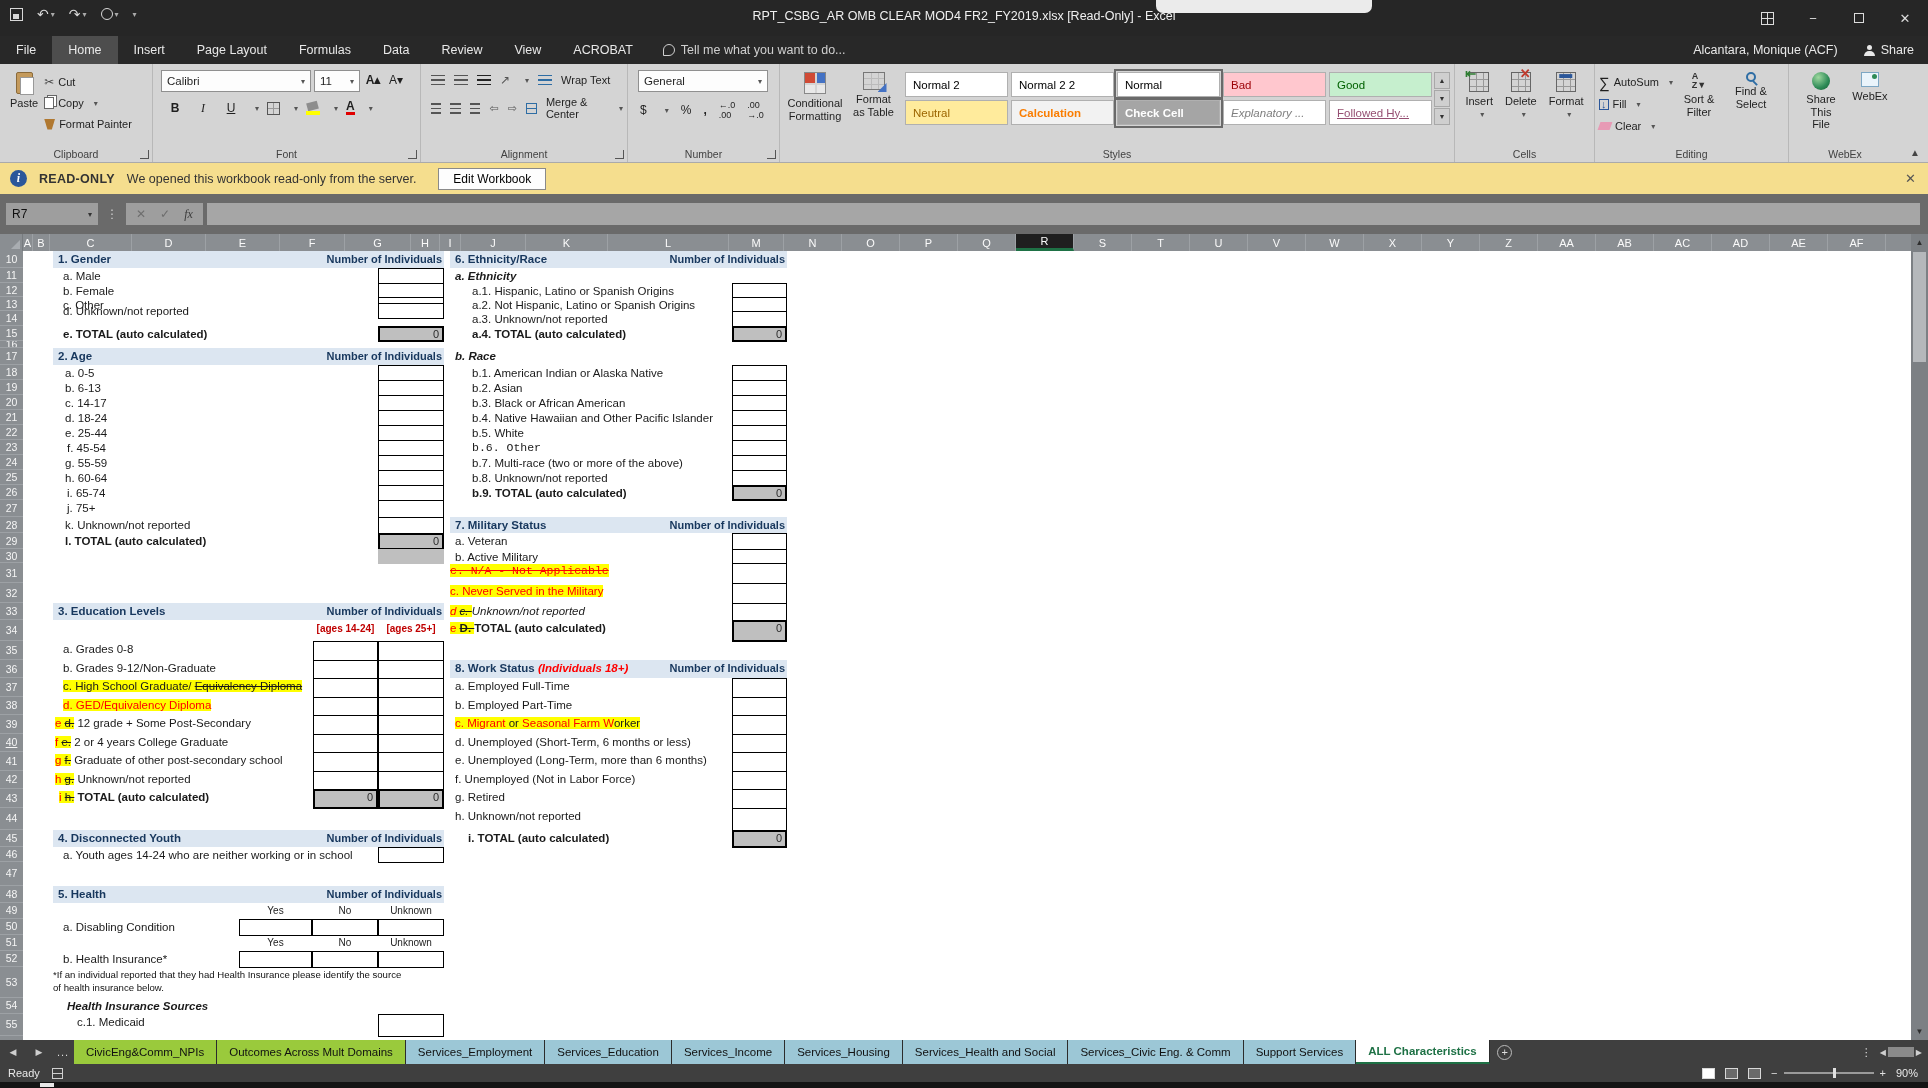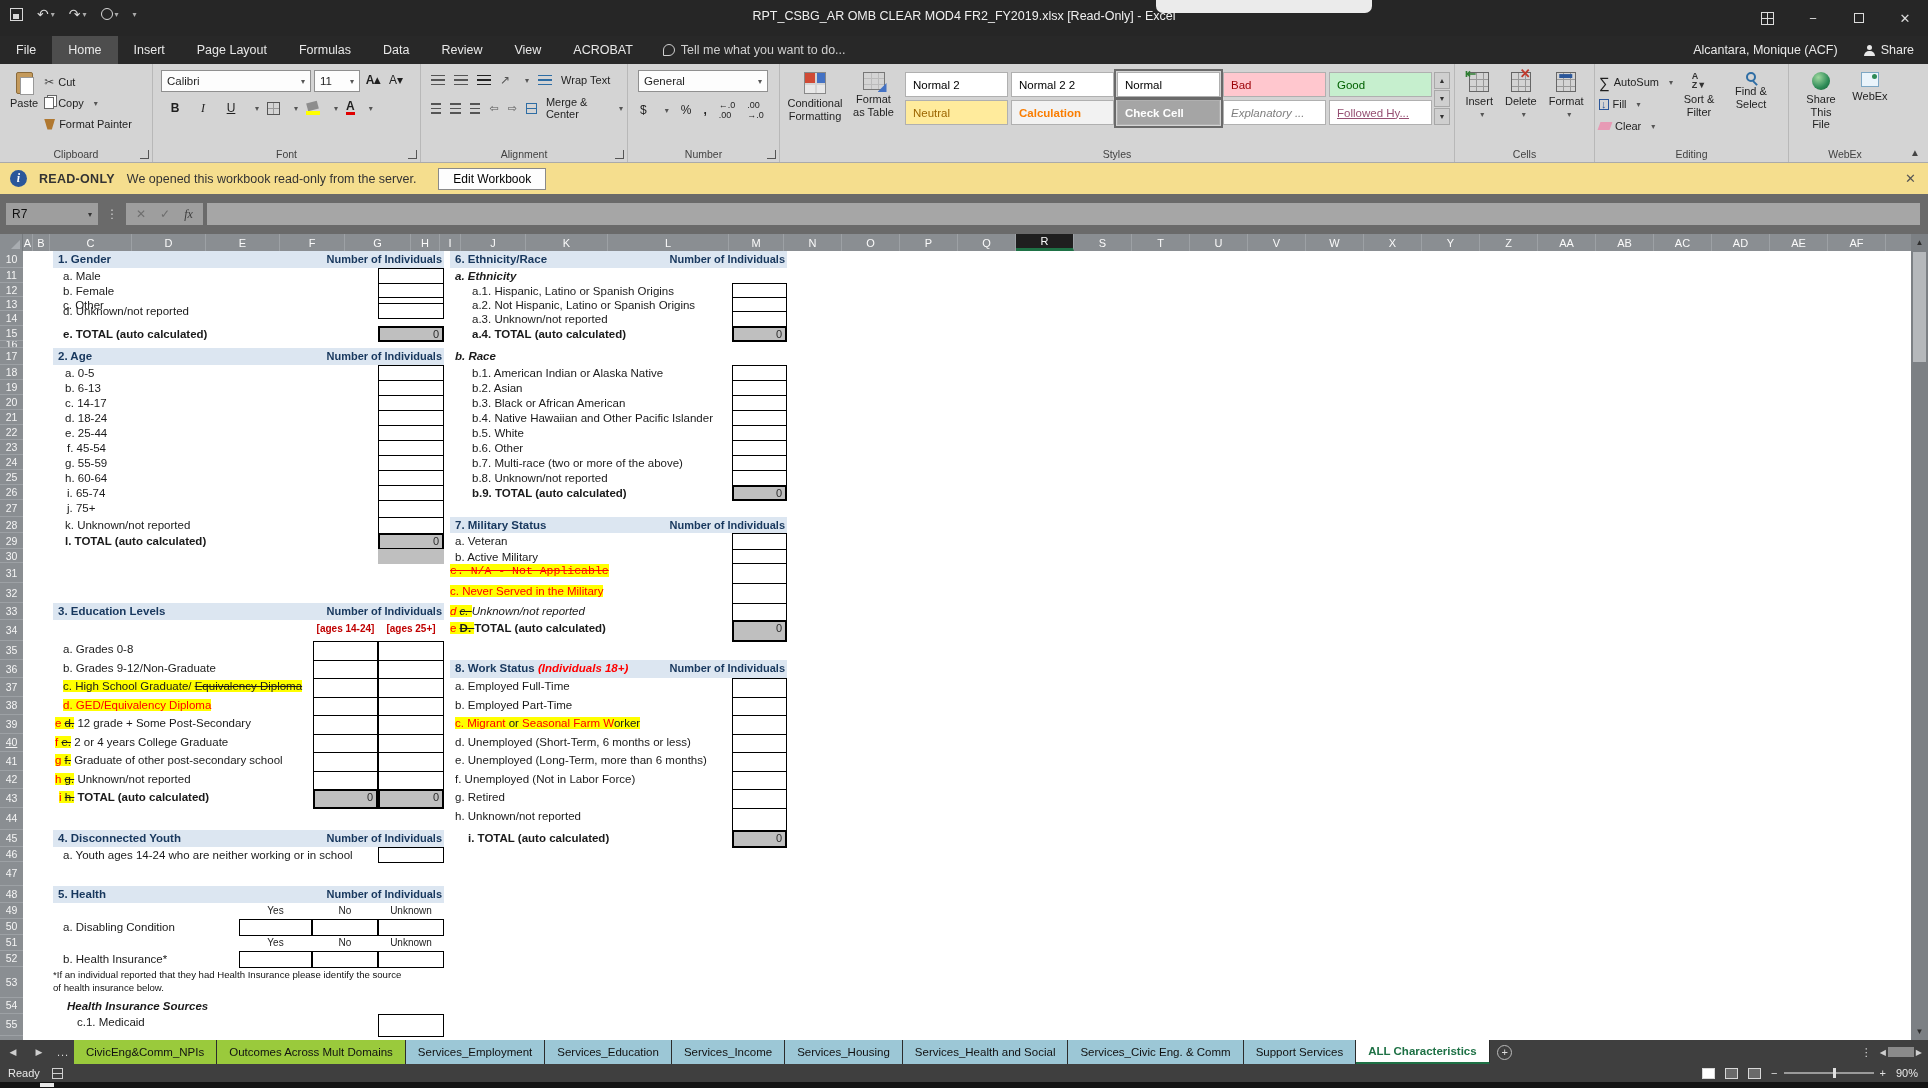--- a/index.html
+++ b/index.html
@@ -773,21 +773,21 @@
         </div>
         <div class="prow" style="top: 159px; height: 15px;">
           <div class="lbl" style="left: 22px;"><span>b.4. Native Hawaiian and Other Pacific Islander</span></div>
           <div class="cbox" style="left: 282px; width: 55px; top: 0px; height: 16px;"></div>
         </div>
         <div class="prow" style="top: 174px; height: 15px;">
           <div class="lbl" style="left: 22px;"><span>b.5. White</span></div>
           <div class="cbox" style="left: 282px; width: 55px; top: 0px; height: 16px;"></div>
         </div>
         <div class="prow" style="top: 189px; height: 15px;">
-          <div class="lbl" style="left: 22px;"><span>b.6. Other</span></div>
+          <div class="lbl" style="left: 22px; font-family: Liberation Mono, monospace;"><span>b.6. Other</span></div>
           <div class="cbox" style="left: 282px; width: 55px; top: 0px; height: 16px;"></div>
         </div>
         <div class="prow" style="top: 204px; height: 15px;">
           <div class="lbl" style="left: 22px;"><span>b.7. Multi-race (two or more of the above)</span></div>
           <div class="cbox" style="left: 282px; width: 55px; top: 0px; height: 16px;"></div>
         </div>
         <div class="prow" style="top: 219px; height: 15px;">
           <div class="lbl" style="left: 22px;"><span>b.8. Unknown/not reported</span></div>
           <div class="cbox" style="left: 282px; width: 55px; top: 0px; height: 16px;"></div>
         </div>

